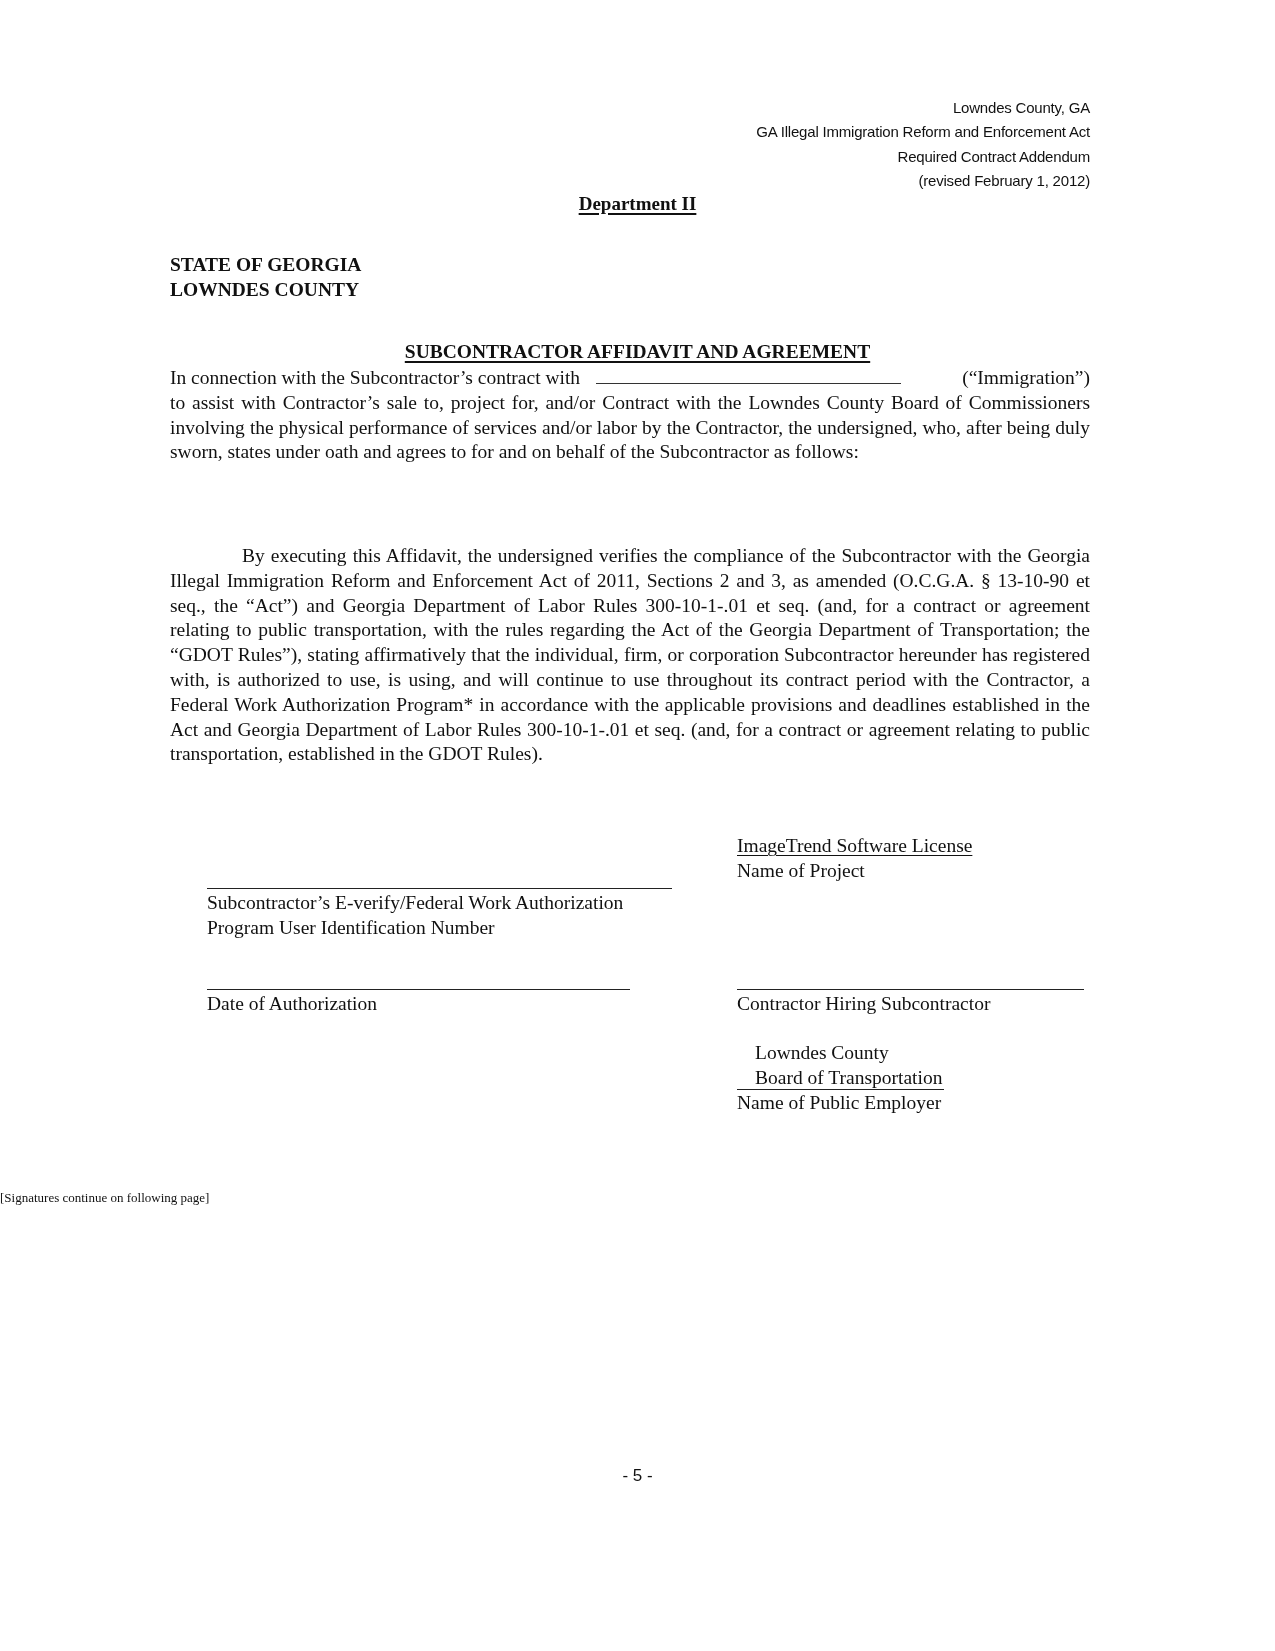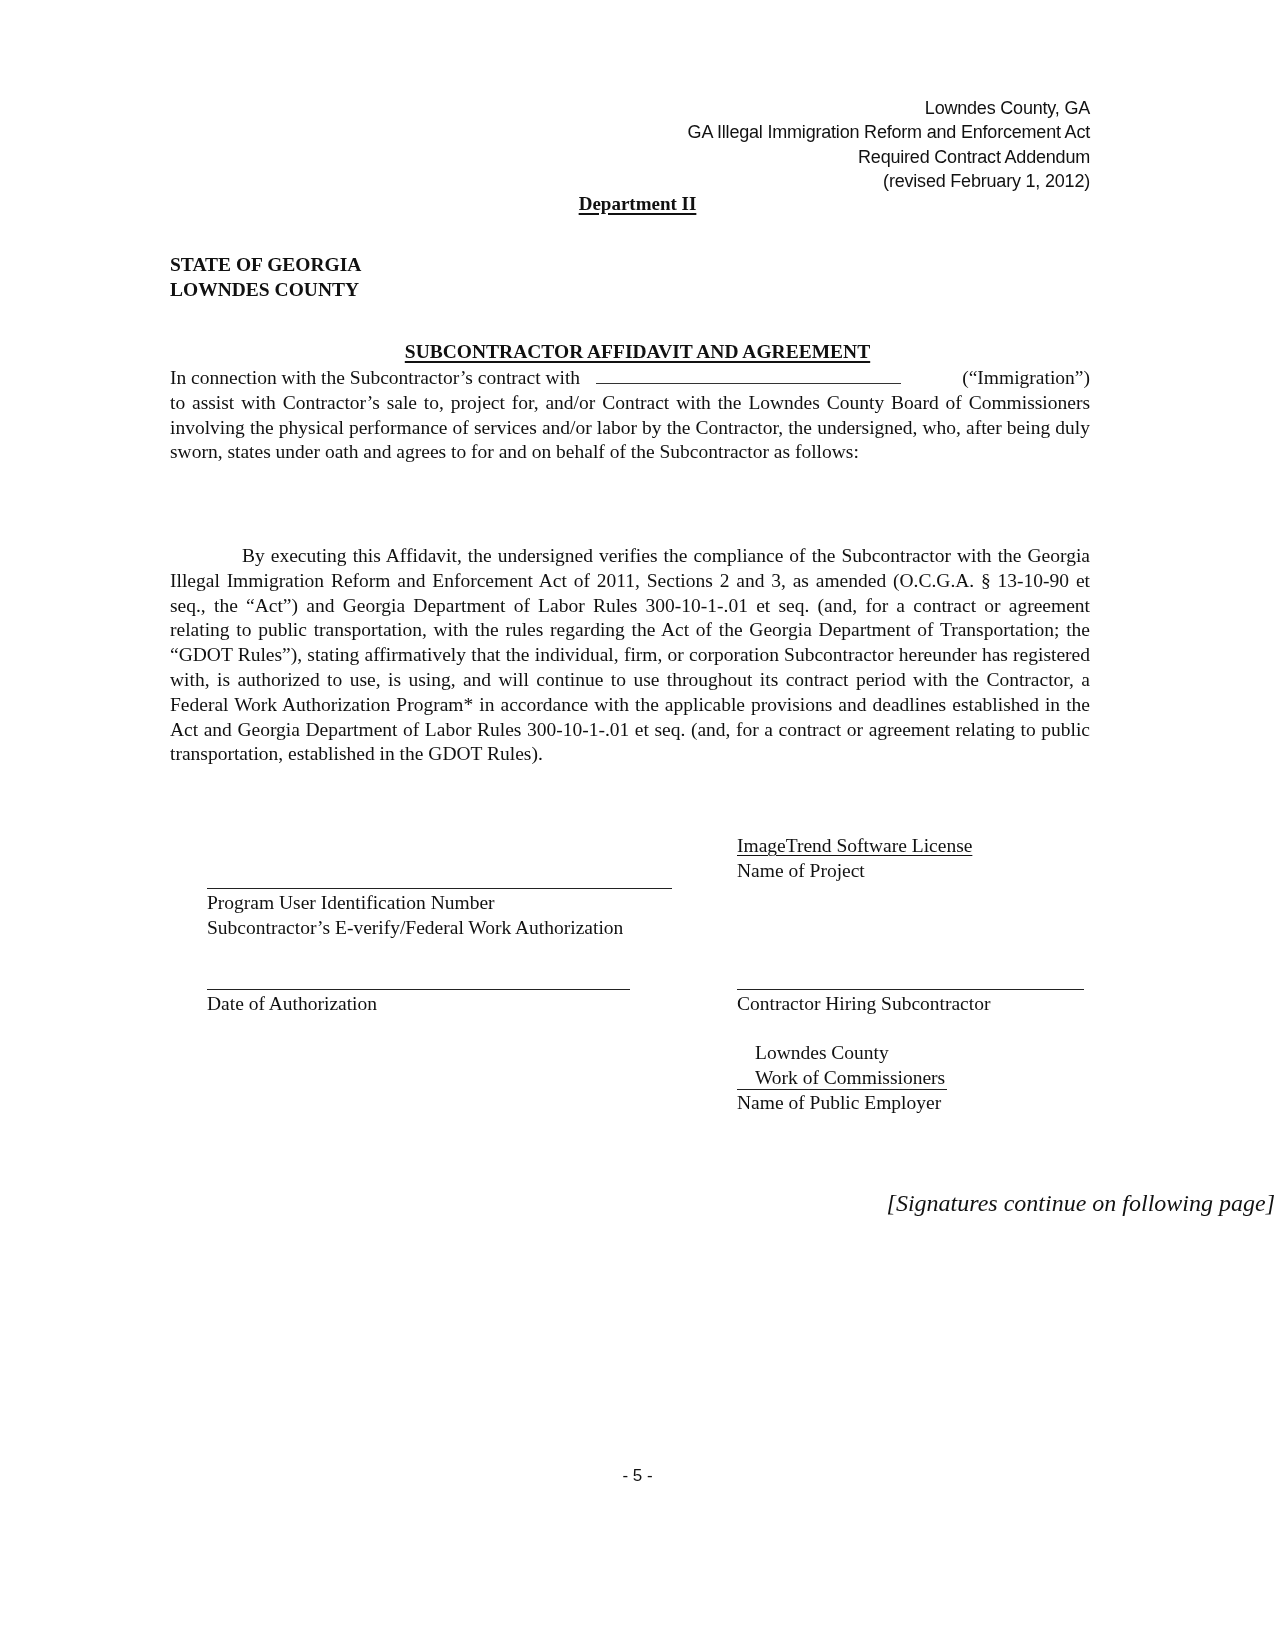--- a/index.html
+++ b/index.html
@@ -1,21 +1,21 @@
 <!DOCTYPE html>
 <html><head>
 <meta charset="utf-8">
 <style>
   html, body { margin: 0; padding: 0; background: #ffffff; }
   body { width: 1275px; height: 1651px; position: relative; overflow: hidden; color: #111; }
   .serif { font-family: "Liberation Serif", "DejaVu Serif", serif; }
   .sans { font-family: "Liberation Sans", "DejaVu Sans", sans-serif; }
   .abs { position: absolute; }
 
-  .hdr { position: absolute; right: 185px; top: 96px; text-align: right; font-size: 18px; line-height: 24.3px; letter-spacing: -0.2px; }
+  .hdr { position: absolute; right: 185px; top: 96px; text-align: right; font-size: 15px; line-height: 24.3px; letter-spacing: -0.2px; }
   .hdr div { white-space: nowrap; }
 
   .attach { left: 0; right: 0; top: 193px; text-align: center; font-size: 19px; font-weight: bold; }
   .attach span { text-decoration: underline; text-decoration-thickness: 1.5px; text-underline-offset: 3px; }
 
   .state { left: 170px; top: 216px; font-size: 19.5px; font-weight: bold; line-height: 25px; margin-top: 36px; }
 
   .title { left: 0; right: 0; top: 318px; text-align: center; font-size: 19.5px; font-weight: bold; margin-top: 23px; }
   .title span { text-decoration: underline; text-decoration-thickness: 1.5px; text-underline-offset: 3px; }
 
@@ -23,21 +23,21 @@
   .p1 { top: 366px; }
   .p2 { top: 544px; }
   .p2 .indent { display: inline-block; width: 72px; }
   .blank { display: inline-block; width: 305px; border-bottom: 1.3px solid #333; margin: 0 8px 0 16px; height: 16px; vertical-align: baseline; }
   .line1 { display: flex; justify-content: space-between; }
 
   .sigline { position: absolute; border-top: 1.5px solid #222; height: 0; }
   .label { position: absolute; font-size: 19.5px; line-height: 24.8px; white-space: nowrap; }
   .ul { text-decoration: underline; text-decoration-thickness: 1.3px; text-underline-offset: 3px; }
 
-  .note { left: 0; right: 0; top: 1190px; text-align: right; font-size: 24px; font-style: italic; }
+  .note { left: 0; right: 0; top: 1190px; text-align: left; font-size: 13px; }
   .pageno { left: 0; right: 0; top: 1466px; text-align: center; font-size: 17px; }
 </style>
 </head>
 <body>
 
 <div class="hdr sans">
   <div>Lowndes County, GA</div>
   <div>GA Illegal Immigration Reform and Enforcement Act</div>
   <div>Required Contract Addendum</div>
   <div>(revised February 1, 2012)</div>
@@ -65,36 +65,36 @@
   </div>
   <div>to assist with Contractor’s sale to, project for, and/or Contract with the Lowndes County Board of Commissioners involving the physical performance of services and/or labor by the Contractor, the undersigned, who, after being duly sworn, states under oath and agrees to for and on behalf of the Subcontractor as follows:</div>
 </div>
 
 <div class="abs para p2 serif">
   <span class="indent"></span><span>By executing this Affidavit, the undersigned verifies the compliance of the Subcontractor with the Georgia Illegal Immigration Reform and Enforcement Act of 2011, Sections 2 and 3, as amended (O.C.G.A. § 13-10-90 et seq., the “Act”) and Georgia Department of Labor Rules 300-10-1-.01 et seq. (and, for a contract or agreement relating to public transportation, with the rules regarding the Act of the Georgia Department of Transportation; the “GDOT Rules”), stating affirmatively that the individual, firm, or corporation Subcontractor hereunder has registered with, is authorized to use, is using, and will continue to use throughout its contract period with the Contractor, a Federal Work Authorization Program* in accordance with the applicable provisions and deadlines established in the Act and Georgia Department of Labor Rules 300-10-1-.01 et seq. (and, for a contract or agreement relating to public transportation, established in the GDOT Rules).</span>
 </div>
 
 <div class="sigline" style="left:207px; top:888px; width:465px;"></div>
 <div class="label serif" style="left:207px; top:891px;">
+  <div>Subcontractor’s E-verify/Federal Work Authorization</div>
   <div>Program User Identification Number</div>
-  <div>Subcontractor’s E-verify/Federal Work Authorization</div>
 </div>
 
 <div class="label serif" style="left:737px; top:834px;">
   <div class="ul">ImageTrend Software License</div>
   <div>Name of Project</div>
 </div>
 
 <div class="sigline" style="left:207px; top:989px; width:423px;"></div>
 <div class="label serif" style="left:207px; top:992px;">Date of Authorization</div>
 
 <div class="sigline" style="left:737px; top:989px; width:347px;"></div>
 <div class="label serif" style="left:737px; top:992px;">Contractor Hiring Subcontractor</div>
 
 <div class="label serif" style="left:737px; top:1041px;">
   <div style="padding-left:18px;">Lowndes County</div>
-  <div class="ul" style="padding-left:18px; padding-right:2px; margin-left:0; text-decoration:none; border-bottom:1.3px solid #222; display:inline-block; line-height:22px;">Work of Commissioners</div>
+  <div class="ul" style="padding-left:18px; padding-right:2px; margin-left:0; text-decoration:none; border-bottom:1.3px solid #222; display:inline-block; line-height:22px;">Board of Transportation</div>
   <div>Name of Public Employer</div>
 </div>
 
 <div class="abs note serif">[Signatures continue on following page]</div>
 
 <div class="abs pageno sans">- 5 -</div>
 
 </body></html>

